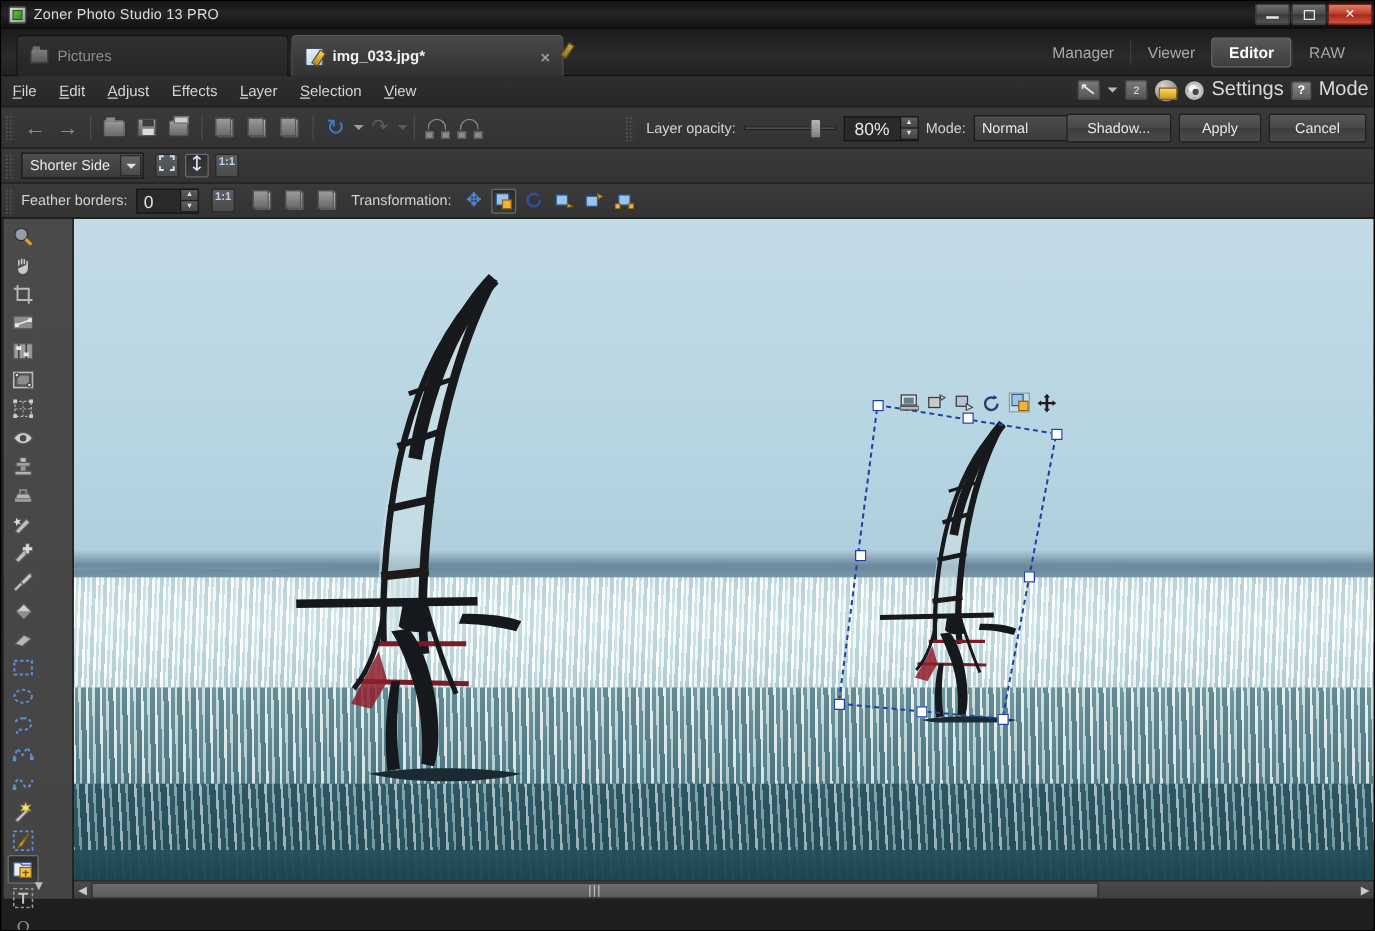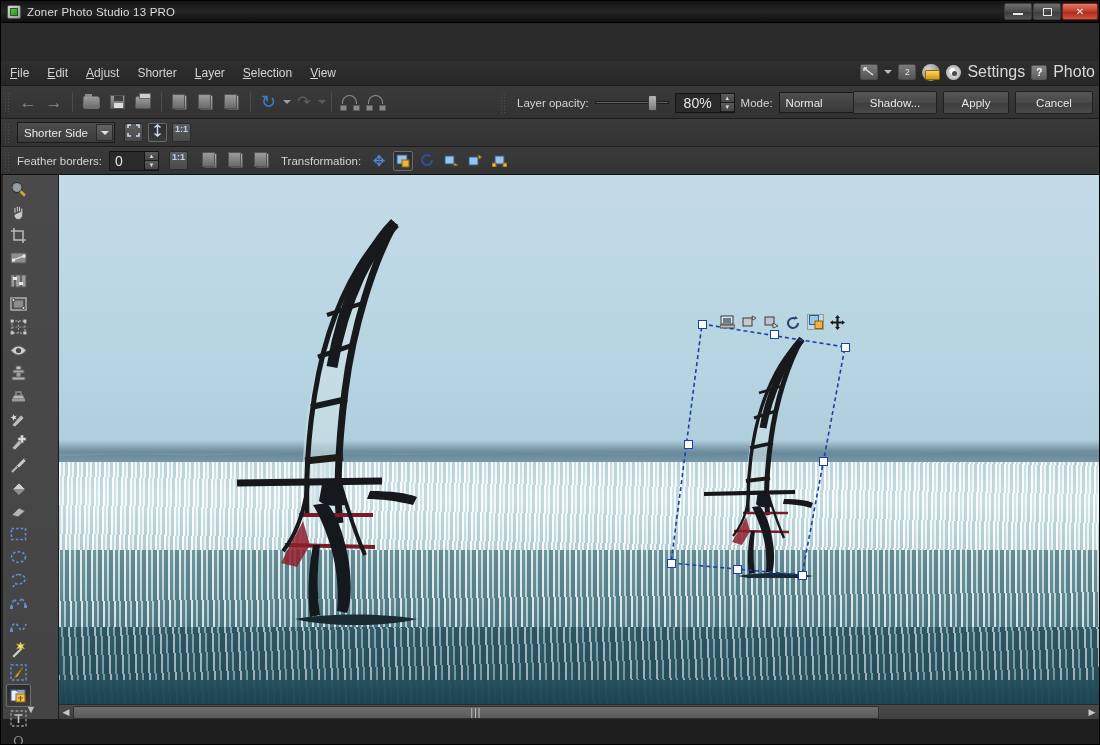--- a/index.html
+++ b/index.html
@@ -347,46 +347,67 @@
       <div class="wb">
           <span class="mini-min"></span>
         </div>
       <div class="wb">
           <span class="mini-max"></span>
         </div>
       <div class="wb close">✕</div>
     </div>
   </div>
 
+  <div class="tabrow">
+    <div class="tab inactive">
+      <span class="folder-ico"></span>
+      <span>Pictures</span>
+    </div>
+    <div class="tab active">
+      <span class="pen-ico"></span>
+      <span>img_033.jpg*</span>
+      <span class="x">×</span>
+    </div>
+    <div class="tab-extra">
+      <span class="pen-ico"></span>
+    </div>
+
+    <div class="mode-tabs">
+      <div class="mode">Manager</div>
+      <div class="mode sep">Viewer</div>
+      <div class="mode active">Editor</div>
+      <div class="mode sep">RAW</div>
+    </div>
+  </div>
 
   <div class="menubar">
     <div class="menu"><u>F</u><span>ile</span></div>
     <div class="menu"><u>E</u><span>dit</span></div>
     <div class="menu"><u>A</u><span>djust</span></div>
-    <div class="menu"><span>Shorter</span></div>
+    <div class="menu"><span>Effects</span></div>
     <div class="menu"><u>L</u><span>ayer</span></div>
     <div class="menu"><u>S</u><span>election</span></div>
     <div class="menu"><u>V</u><span>iew</span></div>
 
     <div class="menubar-right">
       <div class="mb-ico">
         <svg width="12" height="10" viewBox="0 0 12 10">
             <path d="M1 1 L10 8" stroke="#e6e6e6" stroke-width="1.4" fill="none"></path>
             <path d="M1 1 L1 4 M1 1 L4 1" stroke="#e6e6e6" stroke-width="1.4" fill="none"></path>
           </svg>
       </div>
       <div class="mb-caret"></div>
       <div class="mb-ico">
           <span>2</span>
         </div>
       <div class="mb-globe"></div>
       <div class="gear"></div>
       <div class="mb-text">Settings</div>
       <div class="help-ico">?</div>
-      <div class="mb-text">Photo</div>
+      <div class="mb-text">Mode</div>
     </div>
   </div>
 
   <div class="toolbar1">
     <div class="grip"></div>
     <div class="tb-btn">
         <span class="arrow-l">←</span>
       </div>
     <div class="tb-btn">
         <span class="arrow-r">→</span>

